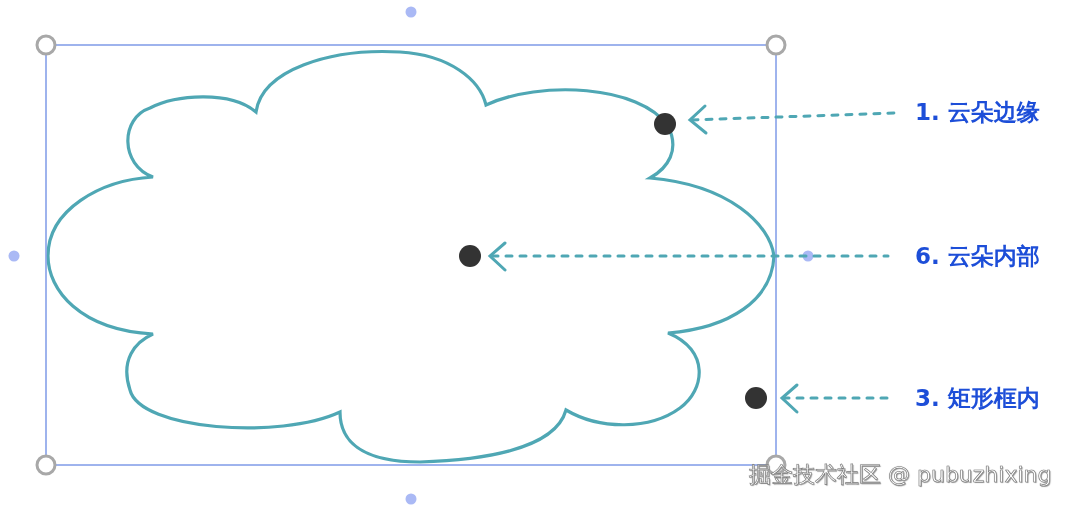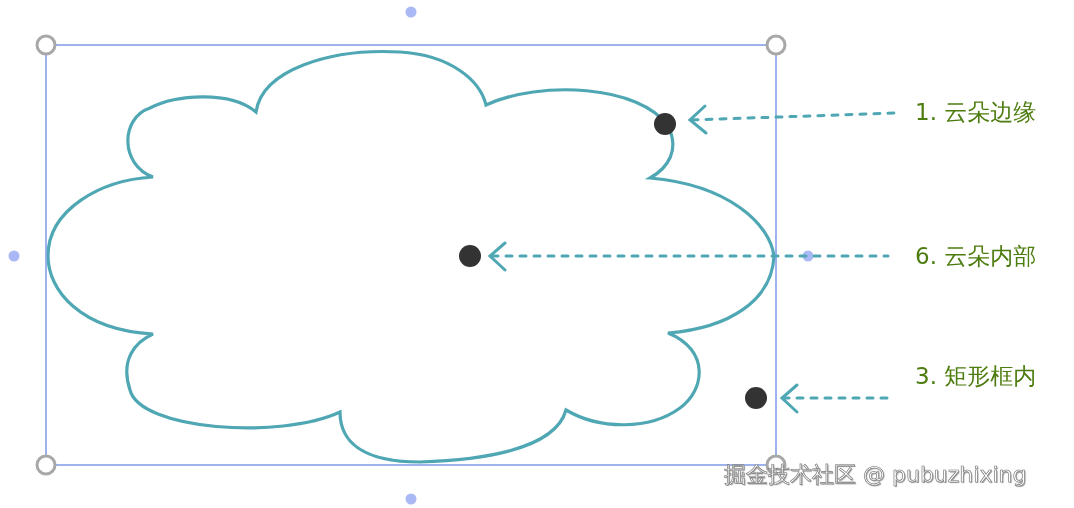--- a/index.html
+++ b/index.html
@@ -1,21 +1,21 @@
 <!DOCTYPE html>
 <html><head>
   <meta charset="utf-8">
   <style>
     html, body { margin: 0; padding: 0; background: #ffffff; }
     body { width: 1074px; height: 508px; position: relative; overflow: hidden;
            font-family: "DejaVu Sans", "Liberation Sans", sans-serif; }
     #canvas { position: absolute; left: 0; top: 0; }
-    .label { position: absolute; font-size: 23px; color: #4d7c0f; white-space: nowrap; line-height: 1; }
+    .label { position: absolute; font-size: 23px; color: #1d4ed8; white-space: nowrap; line-height: 1; font-weight: bold; }
     .watermark { position: absolute; font-size: 22px; color: #ffffff; white-space: nowrap;
-                 -webkit-text-stroke: 0.6px #7a7a7a; text-shadow: 0 0 1px #888, 1px 1px 1px #999; line-height: 1; }
+                 -webkit-text-stroke: 0.6px #7a7a7a; text-shadow: 0 0 1px #888, 1px 1px 1px #999; line-height: 1; margin-left: 25px; }
   </style>
 </head>
 <body>
 
 <svg id="canvas" width="1074" height="508" viewBox="0 0 1074 508">
 
   <path d="M 153 177
            C 120 165, 120 118, 150 108
            C 175 95, 230 90, 256 112
            C 262 70, 330 48, 400 52
@@ -59,15 +59,15 @@
 
   <g>
     <line x1="783" y1="398" x2="888" y2="398" stroke="#4fa7b4" stroke-width="3" stroke-dasharray="6 8" stroke-linecap="round"></line>
     <polyline points="797,385 782,398 797,412" fill="none" stroke="#4fa7b4" stroke-width="3" stroke-linecap="round"></polyline>
   </g>
   <circle cx="756" cy="398" r="11" fill="#333333"></circle>
 </svg>
 
 <div class="label" style="left:915px; top:101px;">1. 云朵边缘</div>
 <div class="label" style="left:915px; top:245px;">6. 云朵内部</div>
-<div class="label" style="left:915px; top:365px;">3. 矩形框内</div>
+<div class="label" style="left:915px; top:387px;">3. 矩形框内</div>
 
 <div class="watermark" style="left:724px; top:464px;">掘金技术社区 @ pubuzhixing</div>
 
 </body></html>

